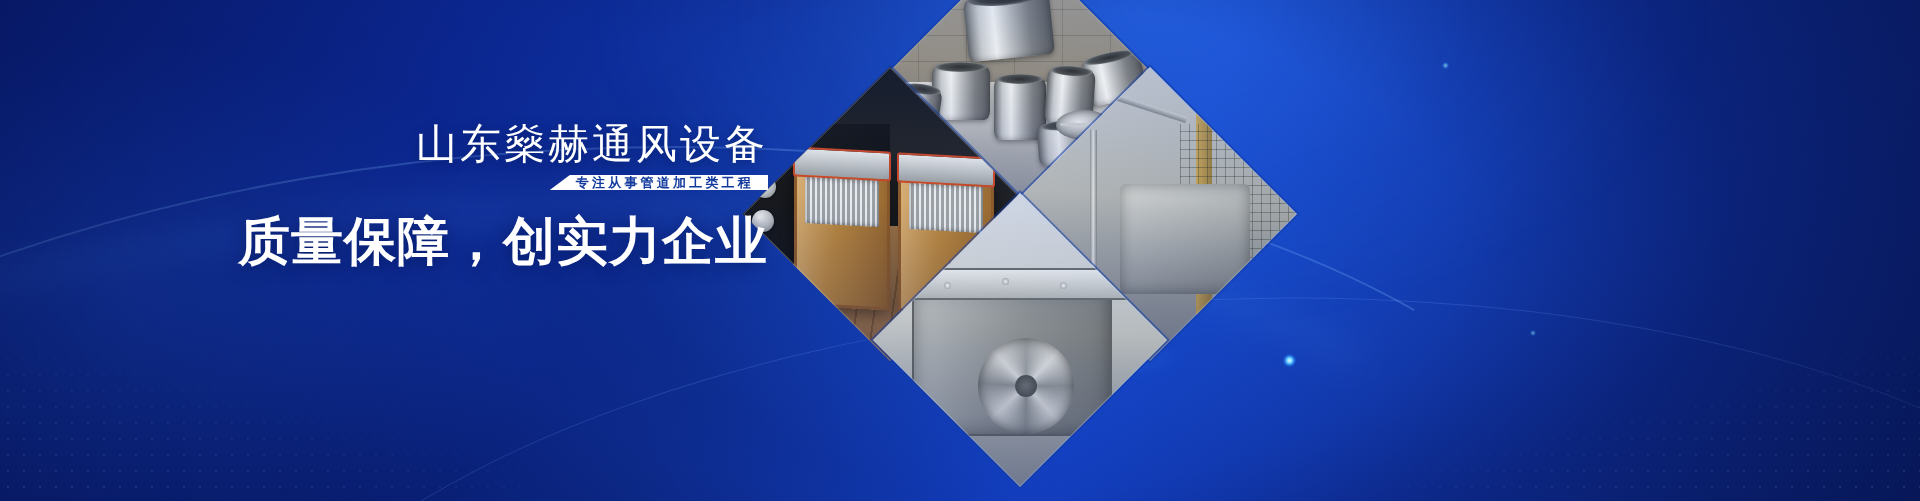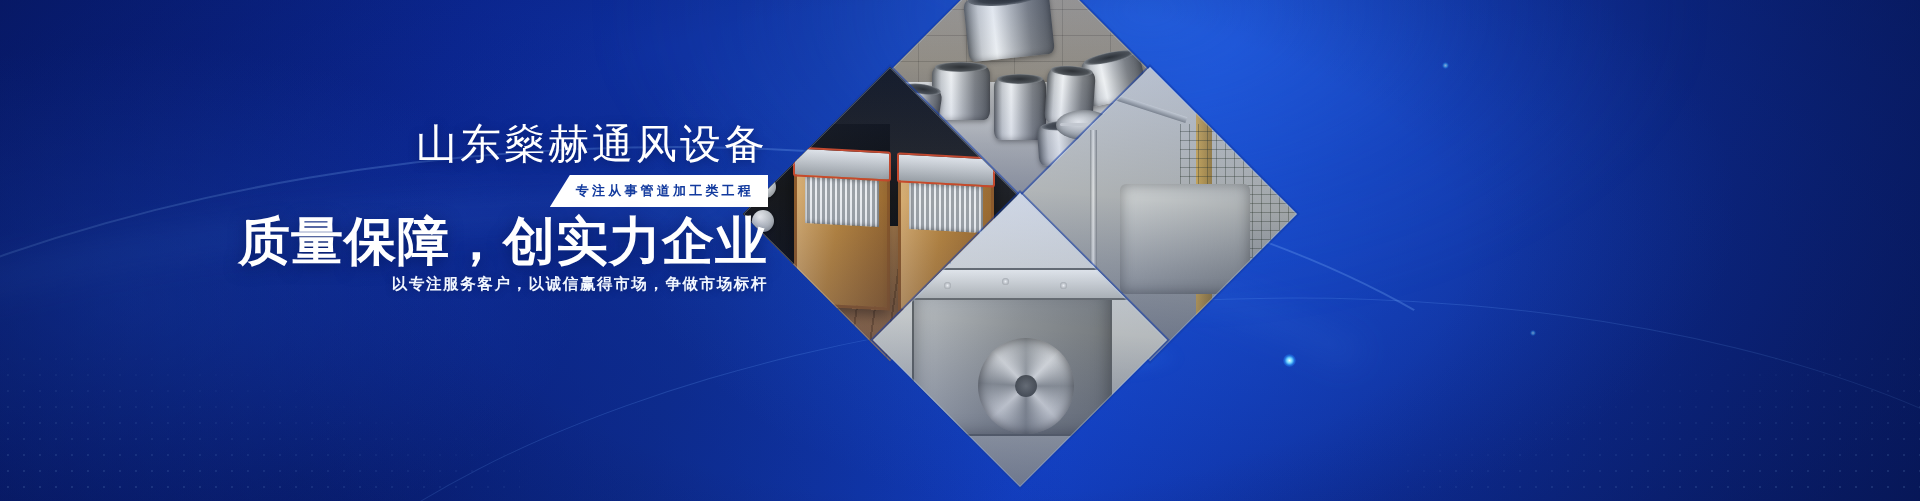--- a/index.html
+++ b/index.html
@@ -108,21 +108,21 @@
   .brand{
     position:absolute; right:62px; top:124px;
     font-size:41px; font-weight:400; color:#ffffff;
     letter-spacing:3px; line-height:1;
     text-shadow:0 2px 10px rgba(0,20,80,.55);
     white-space:nowrap;
   }
 
   .ribbon{
     position:absolute; right:62px; top:175px;
-    height:32px;
+    height:15px;
     display:flex; align-items:center;
     padding:0 14px 0 26px;
     background:#ffffff;
     clip-path:polygon(20px 0, 100% 0, 100% 100%, 0 100%);
     box-shadow:0 2px 8px rgba(0,15,70,.35);
   }
   .ribbon span{
     font-size:13px; font-weight:700; color:#123a9e;
     letter-spacing:3.2px; white-space:nowrap;
   }
@@ -436,16 +436,15 @@
 
   <div class="textblock">
     <div class="brand">山东燊赫通风设备</div>
 
     <div class="ribbon">
       <span>专注从事管道加工类工程</span>
     </div>
 
     <div class="headline">质量保障，创实力企业</div>
 
-    <div class="tagline">以专注服务客户，以诚信赢得市场，争做市场标杆</div>
   </div>
 
 </div>
 
 </body></html>

